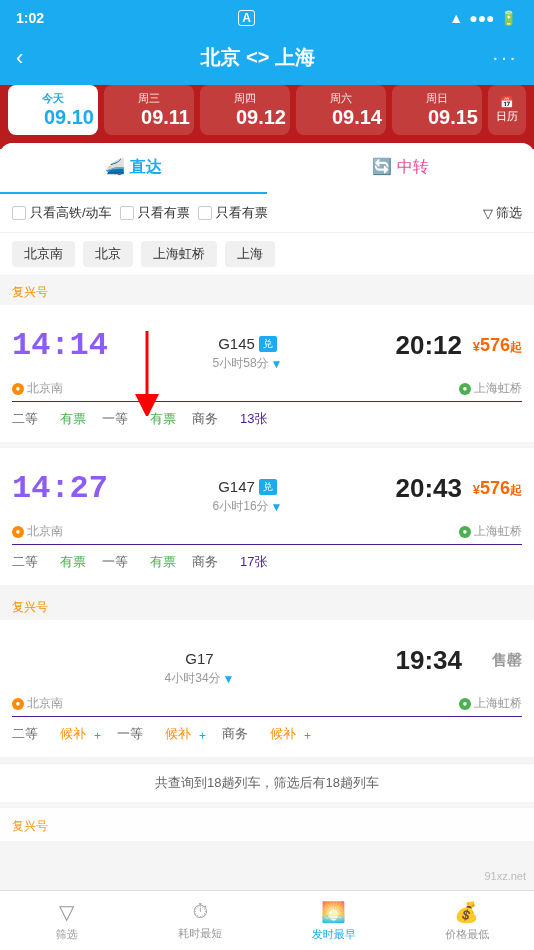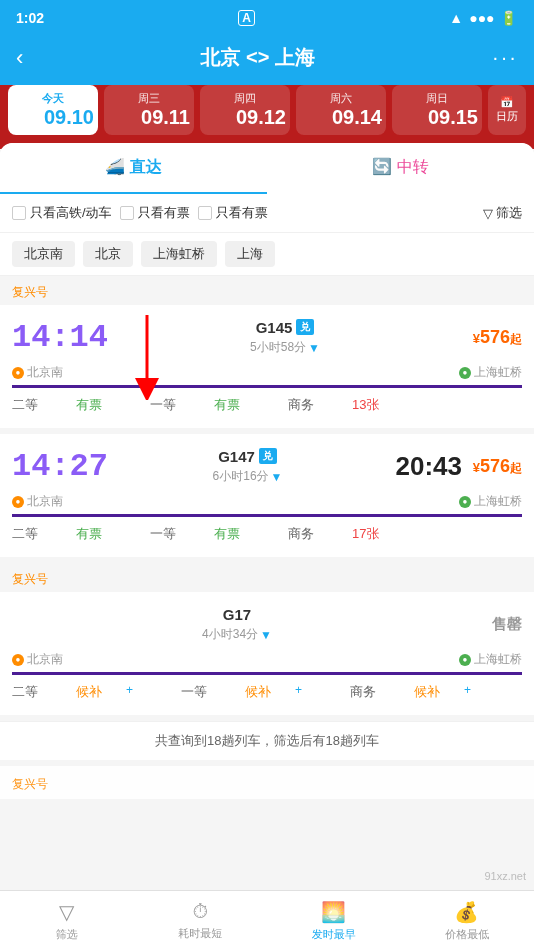--- a/index.html
+++ b/index.html
@@ -174,25 +174,26 @@
       color: #8b5cf6;
       min-width: 75px;
       font-family: Liberation Mono, monospace;
     }
     .train-info {
       flex: 1;
       text-align: center;
     }
     .train-number {
       font-size: 15px;
-      font-weight: 700;
+      font-weight: 400;
       color: #333;
       display: inline-flex;
-      align-items: flex-start;
+      align-items: center;
       gap: 4px;
+      margin-top: 16px;
     }
     .train-badge {
       background: #1aabf0;
       color: white;
       font-size: 10px;
       padding: 1px 4px;
       border-radius: 2px;
     }
     .train-duration {
       font-size: 12px;
@@ -238,37 +239,37 @@
       display: inline-flex;
       align-items: center;
       justify-content: center;
     }
     .dot-orange { background: #ff8c00; color: white; font-size: 8px; }
     .dot-green { background: #4caf50; color: white; font-size: 8px; }
 
     
     .ticket-row {
       display: flex;
-      align-items: flex-start;
+      align-items: flex-end;
       padding: 8px 0 4px;
-      border-top: 3px solid #4c1d95;
-      gap: 24px;
+      border-top: 1px solid #4c1d95;
+      gap: 8px;
     }
     .ticket-type {
       font-size: 13px;
       color: #666;
       min-width: 40px;
     }
     .ticket-avail {
       font-size: 13px;
       color: #4caf50;
       font-weight: 500;
     }
     .ticket-sep { color: #e0e0e0; }
-    .ticket-count { color: #ef4444; font-size: 13px; }
+    .ticket-count { color: #4c1d95; font-size: 13px; }
 
     
     .summary-bar {
       background: white;
       padding: 10px 16px;
       text-align: center;
       font-size: 13px;
       color: #666;
       border-top: 1px solid #f0f0f0;
     }
@@ -404,20 +405,23 @@
       </div>
       <div class="train-info">
         <div class="train-number">
           G145
           <span class="train-badge">兑</span>
         </div>
         <div class="train-duration">
           5小时58分 <span style="color:#1aabf0;cursor:pointer;">▼</span>
         </div>
       </div>
+      <div style="text-align:right;">
+        <div class="train-arrive-time">20:12</div>
+      </div>
       <div class="train-price" style="min-width:60px; text-align:right; color:#ff6600;">
         <span style="font-size:13px;">¥</span><span class="price-amount">576</span><span style="font-size:12px;">起</span>
       </div>
     </div>
     <div class="station-row">
       <div class="station-name">
         <span class="station-dot dot-orange">●</span>
         <span>北京南</span>
       </div>
       <div class="station-name">
@@ -494,20 +498,23 @@
   <div class="category-label">复兴号</div>
   <div class="train-card">
     <div class="train-main-row">
       <div class="train-info">
         <div class="train-number">
           G17
         </div>
         <div class="train-duration">
           4小时34分 <span style="color:#1aabf0;cursor:pointer;">▼</span>
         </div>
+      </div>
+      <div style="text-align:right;">
+        <div class="train-arrive-time">19:34</div>
       </div>
       <div class="train-price" style="min-width:60px; color:#999; font-size:15px; font-weight:600;">
         售罄
       </div>
     </div>
     <div class="station-row">
       <div class="station-name">
         <span class="station-dot dot-orange">●</span>
         <span>北京南</span>
       </div>

